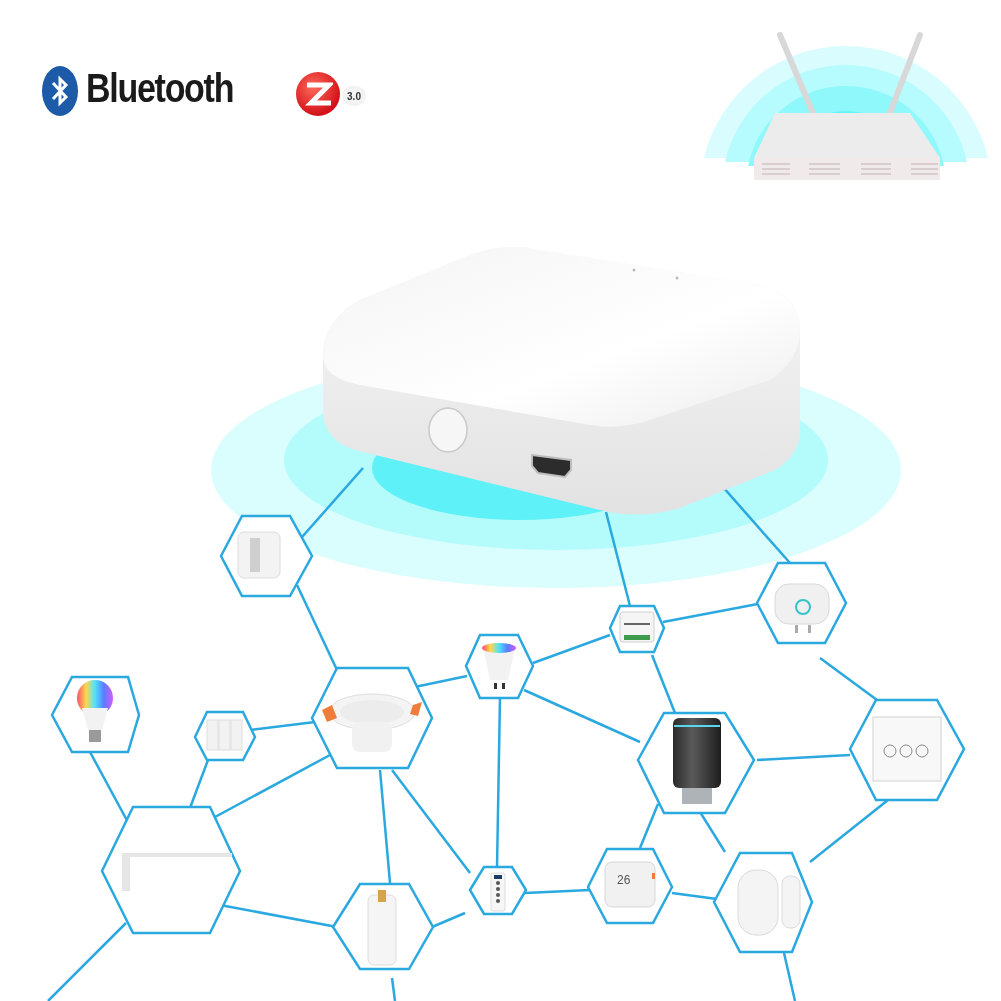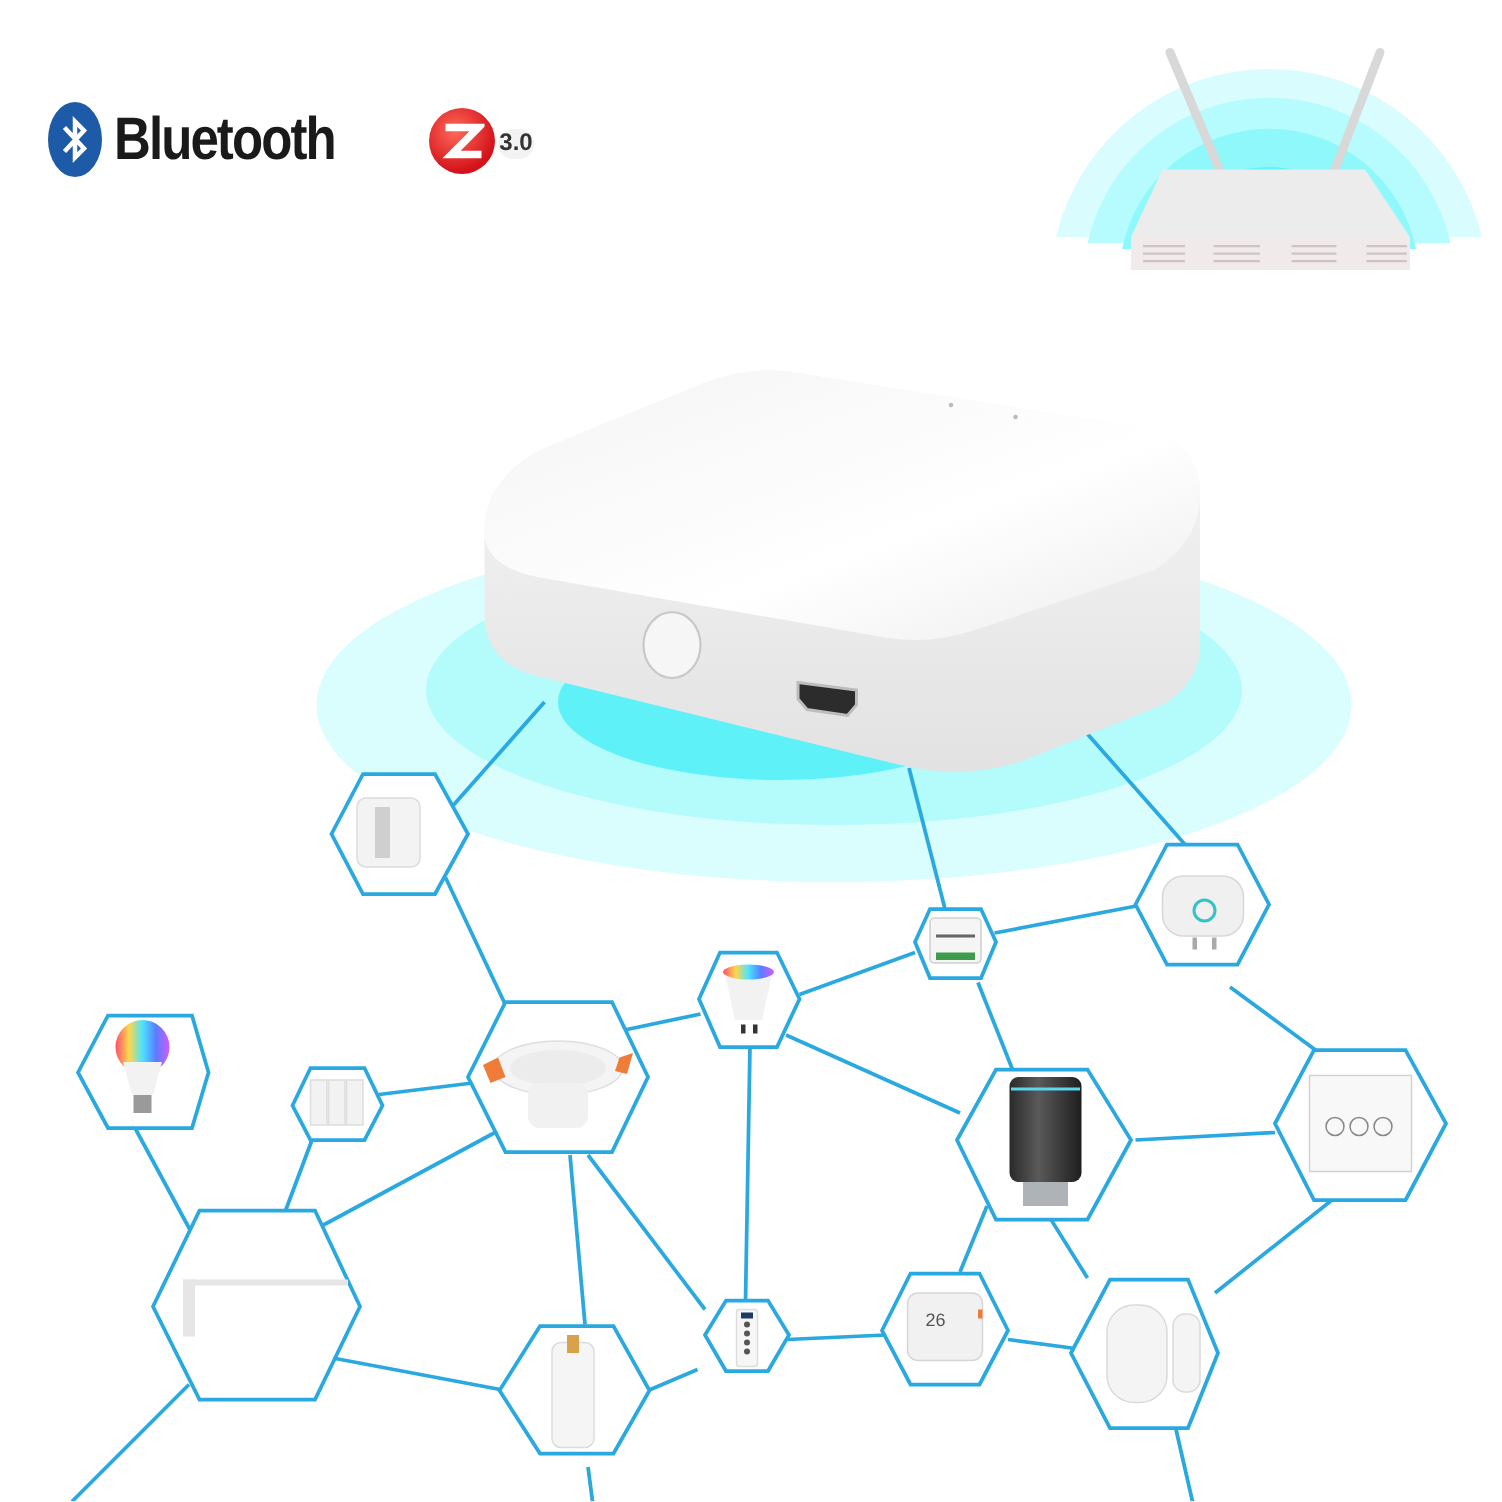--- a/index.html
+++ b/index.html
@@ -1,22 +1,22 @@
 <!DOCTYPE html>
 <html><head>
 <meta charset="utf-8">
 <style>
   html,body{margin:0;padding:0;background:#ffffff;}
   body{width:1001px;height:1001px;position:relative;overflow:hidden;font-family:"Liberation Sans",sans-serif;}
   .abs{position:absolute;}
-  .logo-row{left:32px;top:66px;height:54px;display:flex;align-items:center;}
+  .logo-row{left:42px;top:66px;height:54px;display:flex;}
   .bt-icon{width:36px;height:50px;background:#1d5ba8;border-radius:18px/25px;display:flex;align-items:center;justify-content:center;}
   .bt-label{font-family:"Liberation Sans",sans-serif;font-weight:bold;font-size:40px;color:#1a1a1a;margin-left:8px;letter-spacing:-1.5px;transform:scaleX(0.85);transform-origin:left center;}
   .zig-icon{position:absolute;left:254px;top:6px;width:44px;height:44px;border-radius:50%;background:radial-gradient(circle at 40% 35%,#ff6a5a,#d3121a 70%);display:flex;align-items:center;justify-content:center;}
-  .zig-ver{position:absolute;left:300px;top:20px;width:24px;height:20px;border-radius:10px;background:#f3f3f3;font-size:16px;font-weight:bold;color:#333;display:flex;align-items:center;justify-content:center;}
+  .zig-ver{position:absolute;left:300px;top:20px;width:24px;height:20px;border-radius:10px;background:#f3f3f3;font-size:10px;font-weight:bold;color:#333;display:flex;align-items:center;justify-content:center;}
   svg.net{position:absolute;left:0;top:0;}
 </style>
 </head>
 <body>
 
 <div class="abs logo-row">
   <div class="bt-icon">
     <svg width="20" height="34" viewBox="0 0 20 34">
         <path d="M3 9 L16 23 L10 29 L10 5 L16 11 L3 25" fill="none" stroke="#fff" stroke-width="3" stroke-linejoin="miter"></path>
       </svg>

